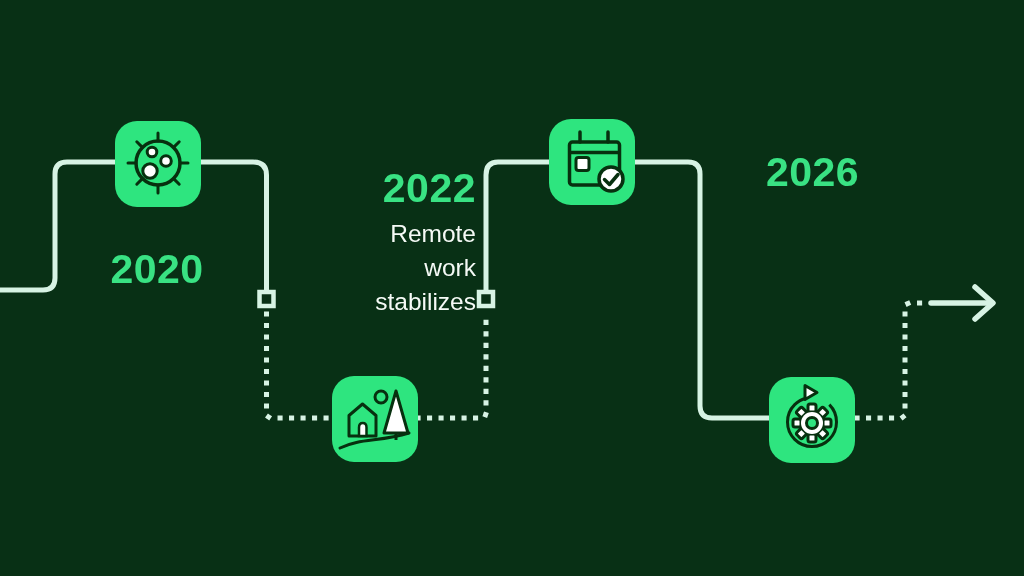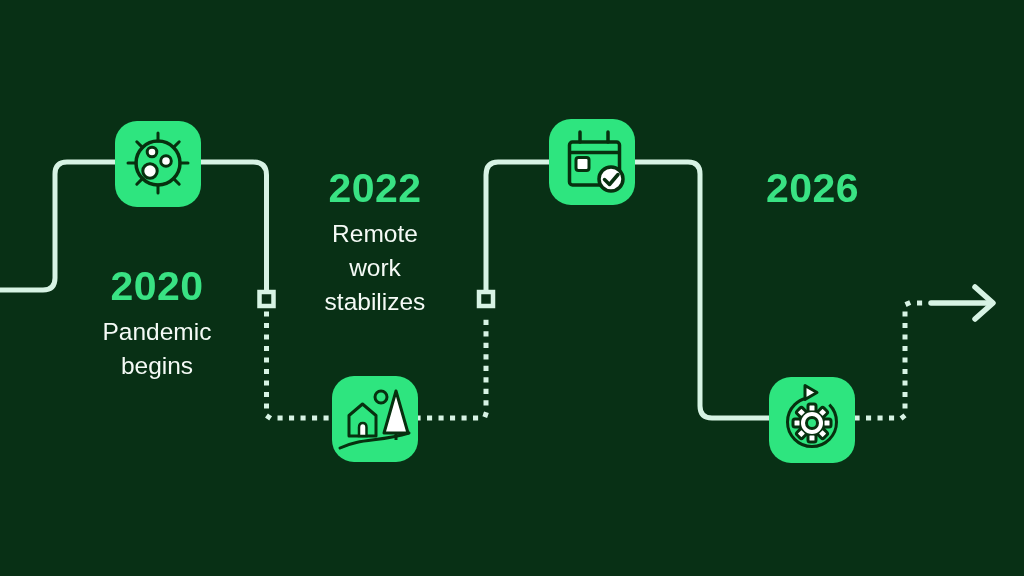--- a/index.html
+++ b/index.html
@@ -36,24 +36,24 @@
 
   .milestone{position:absolute;text-align:center;z-index:3;}
   .year{
     font-size:41px;line-height:44px;font-weight:bold;
     color:var(--year);letter-spacing:0.5px;
   }
   .label{
     font-size:24.5px;line-height:34px;color:var(--text);
     white-space:pre-line;margin-top:7px;
   }
-  .m0{left:47px;top:264px;width:220px;}
-  .m1{left:265px;top:166px;width:220px;}
+  .m0{left:47px;top:247px;width:220px;}
+  .m1{left:256px;top:166px;width:220px;text-align:right;}
   .m2{left:468px;top:262px;width:250px;}
-  .m3{left:690px;top:166px;width:245px;}
+  .m3{left:690px;top:150px;width:245px;}
 </style>
 </head>
 <body>
 
 <div class="canvas">
 
   <svg class="flow" width="1024" height="576" viewBox="0 0 1024 576">
     <path class="solid" d="M 0 290 H 43 Q 55 290 55 278 V 174 Q 55 162 67 162 H 253 Q 266.5 162 266.5 175 V 290"></path>
     <path class="dotted" d="M 266.5 314 V 412 Q 266.5 418 272.5 418 H 480 Q 486 418 486 412 V 314"></path>
     <path class="solid" d="M 486 290 V 175 Q 486 162 498 162 H 688 Q 700 162 700 174 V 406 Q 700 418 712 418 H 802"></path>
@@ -129,22 +129,20 @@
           <rect x="39" y="27" width="8" height="8" rx="2" transform="rotate(315 43 46)"></rect>
         </g>
         <circle class="white-fill" cx="43" cy="46" r="11"></circle>
         <circle class="ink green-fill" stroke-width="3" cx="43" cy="46" r="5.5"></circle>
       </g>
     </svg>
   </div>
 
   <div class="milestone m0">
     <div class="year">2020</div>
-    <div class="label">Pandemic
-begins</div>
   </div>
   <div class="milestone m1">
     <div class="year">2022</div>
     <div class="label">Remote
 work
 stabilizes</div>
   </div>
   <div class="milestone m2">
   </div>
   <div class="milestone m3">

